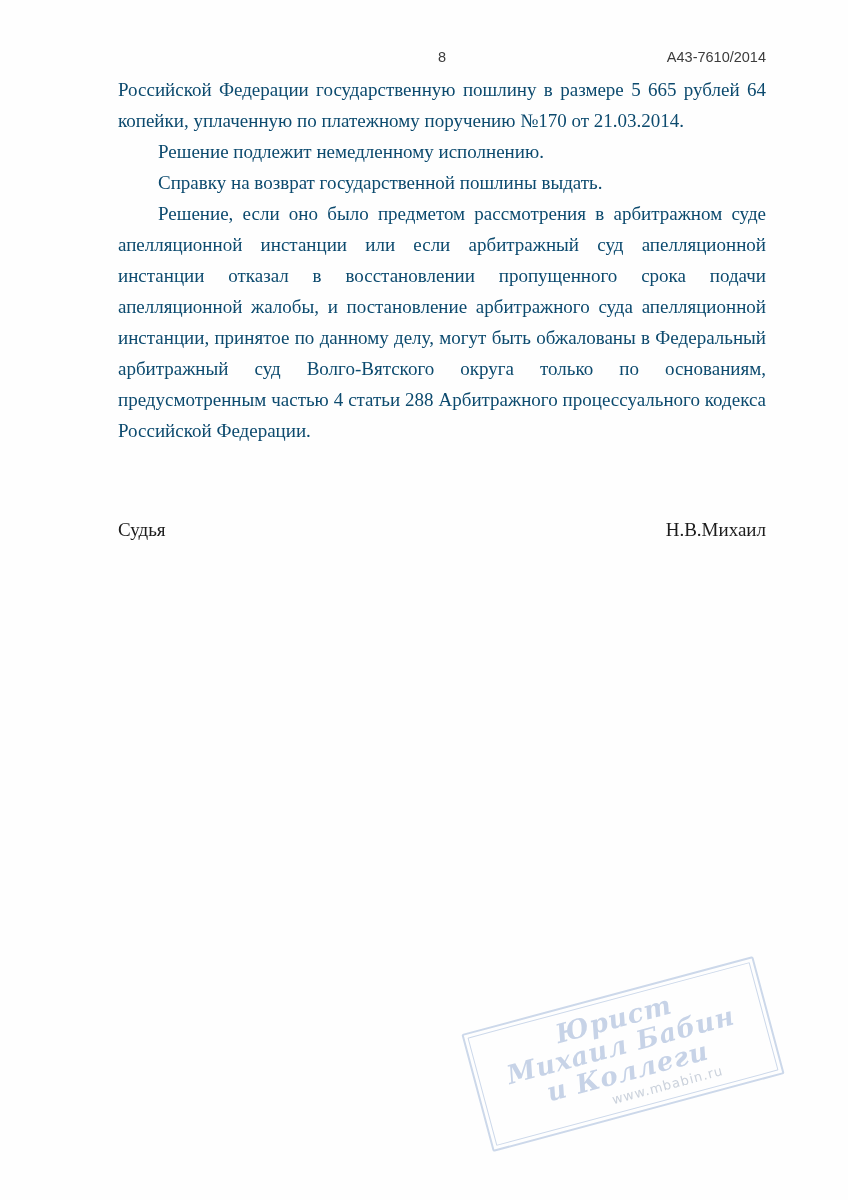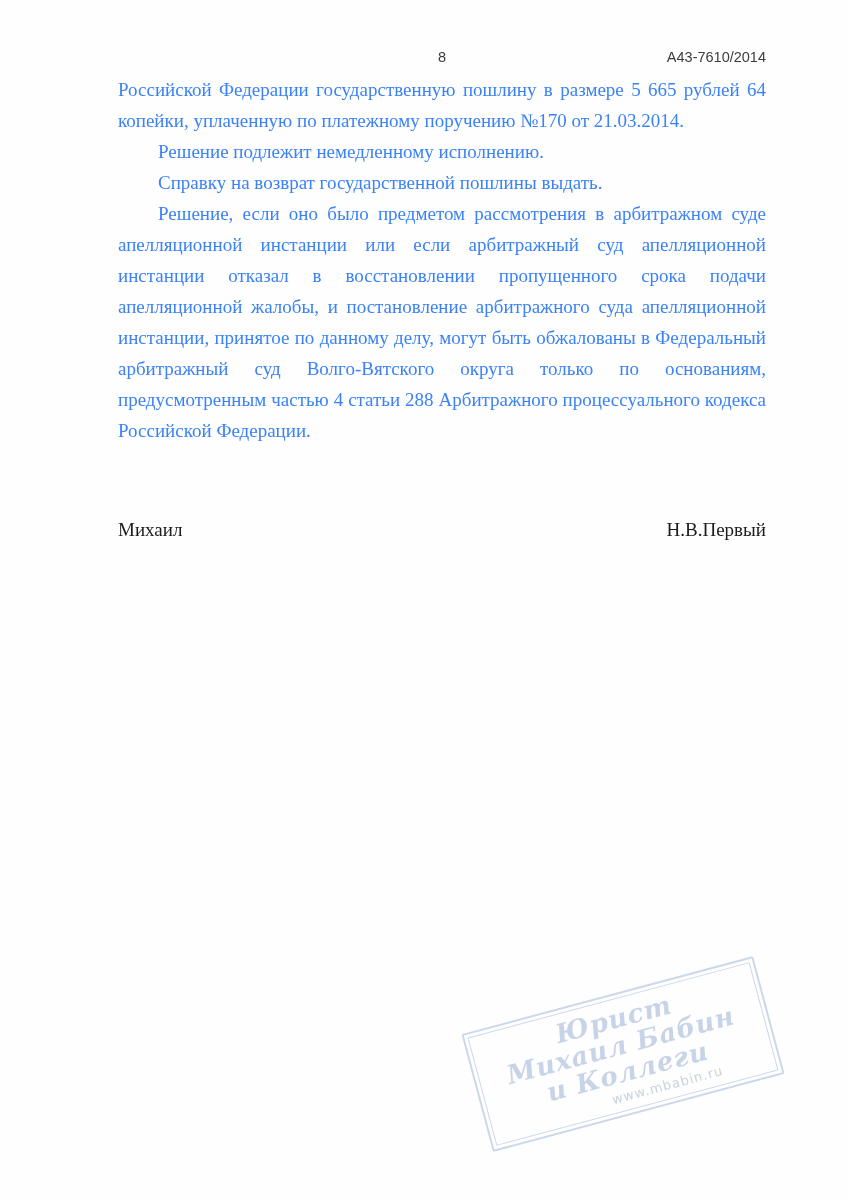--- a/index.html
+++ b/index.html
@@ -35,21 +35,21 @@
     top: 0;
     text-align: right;
   }
   .content {
     position: absolute;
     top: 74px;
     left: 118px;
     width: 648px;
     font-size: 19px;
     line-height: 31px;
-    color: #3b82f6;
+    color: #0c4a6e;
     text-align: justify;
   }
   .content p { margin: 0; }
   .content p.indent { text-indent: 40px; }
   .signature {
     position: absolute;
     top: 515px;
     left: 118px;
     width: 648px;
     display: flex;
@@ -114,22 +114,22 @@
   </div>
 
   <div class="content">
     <p>Российской Федерации государственную пошлину в размере 5 665 рублей 64 копейки, уплаченную по платежному поручению №170 от 21.03.2014.</p>
     <p class="indent">Решение подлежит немедленному исполнению.</p>
     <p class="indent">Справку на возврат государственной пошлины выдать.</p>
     <p class="indent">Решение, если оно было предметом рассмотрения в арбитражном суде апелляционной инстанции или если арбитражный суд апелляционной инстанции отказал в восстановлении пропущенного срока подачи апелляционной жалобы, и постановление арбитражного суда апелляционной инстанции, принятое по данному делу, могут быть обжалованы в Федеральный арбитражный суд Волго-Вятского округа только по основаниям, предусмотренным частью 4 статьи 288 Арбитражного процессуального кодекса Российской Федерации.</p>
   </div>
 
   <div class="signature">
-    <span>Михаил</span>
-    <span>Н.В.Первый</span>
+    <span>Судья</span>
+    <span>Н.В.Михаил</span>
   </div>
 
   <div class="stamp">
     <div class="stamp-inner"></div>
     <div class="stamp-text">
       <div>Юрист</div>
       <div>Михаил Бабин</div>
       <div>и Коллеги</div>
       <div class="stamp-url">www.mbabin.ru</div>
     </div>

